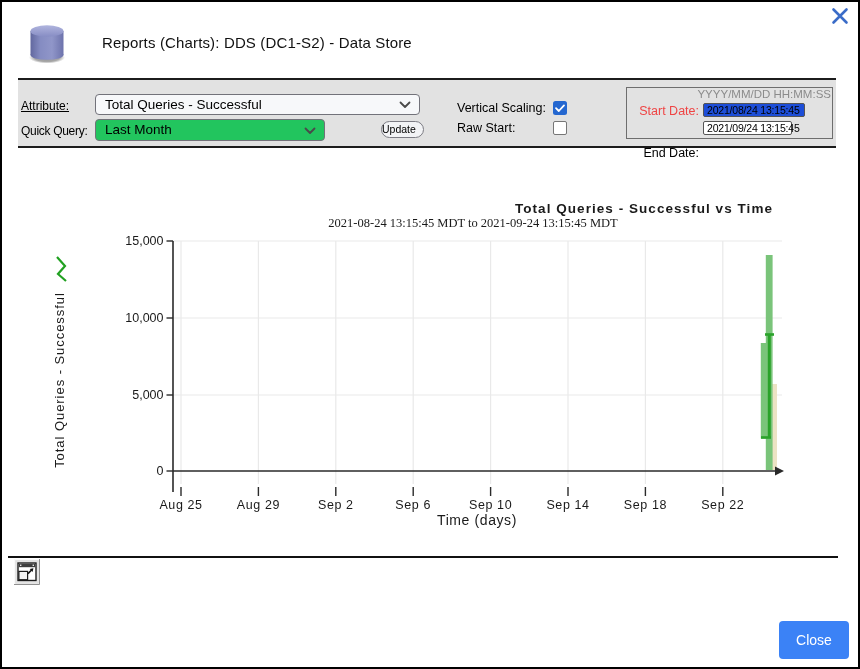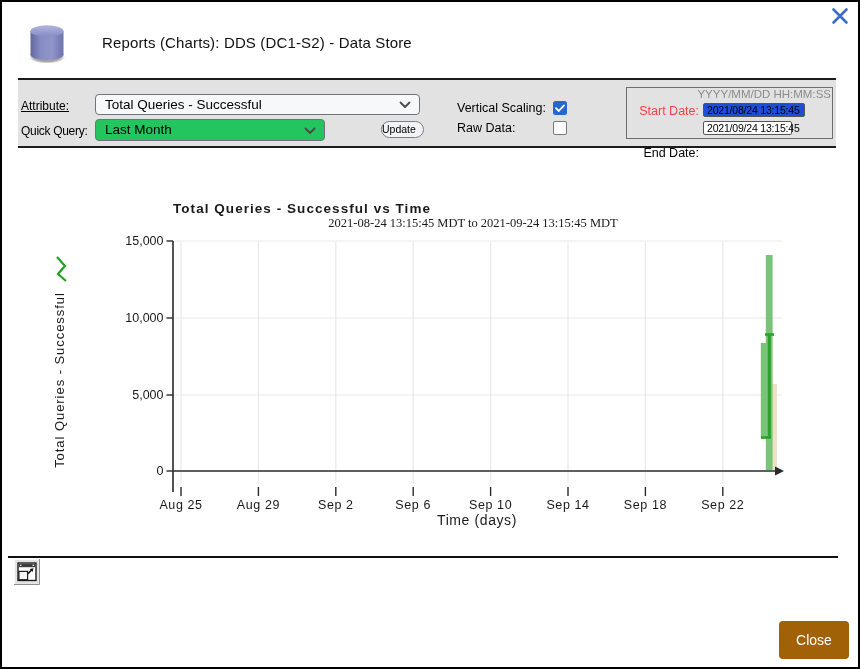--- a/index.html
+++ b/index.html
@@ -54,36 +54,36 @@
   <span style="position:absolute;left:9px;top:2px;font-size:13.5px;color:#000;">Last Month</span>
   <svg style="position:absolute;right:8px;top:6px;" width="12" height="10" viewBox="0 0 12 10">
       <path d="M1.5 2.5 L6 7 L10.5 2.5" fill="none" stroke="#4a4a4a" stroke-width="1.8" stroke-linecap="round" stroke-linejoin="round"></path>
     </svg>
 </div>
 <div class="abs" style="left:381px;top:120.5px;width:43px;height:17px;background:#f2f3f5;border:1px solid #7c7c84;border-radius:8.5px;box-sizing:border-box;">
   <span style="font-size:10.5px;color:#000;line-height:15.5px;display:block;">Update</span>
 </div>
 
 <div class="abs" style="left:457px;top:101px;font-size:12.5px;color:#000;">Vertical Scaling:</div>
-<div class="abs" style="left:457px;top:121px;font-size:12.5px;color:#000;">Raw Data:</div>
+<div class="abs" style="left:457px;top:121px;font-size:12.5px;color:#000;">Raw Start:</div>
 <div class="abs" style="left:553px;top:101px;width:14px;height:14px;background:#2467d0;border-radius:2.5px;">
   <svg width="14" height="14" viewBox="0 0 14 14">
       <path d="M3 7.2 L5.8 10 L11 4.4" fill="none" stroke="#fff" stroke-width="1.8" stroke-linecap="round" stroke-linejoin="round"></path>
     </svg>
 </div>
 <div class="abs" style="left:553px;top:121px;width:14px;height:14px;background:#fff;border:1.5px solid #767676;border-radius:2px;box-sizing:border-box;"></div>
 
 <div class="abs" style="left:626px;top:87px;width:207px;height:52px;border:1.5px solid #6e6e6e;box-sizing:border-box;"></div>
 <div class="abs" style="left:626px;top:88px;width:205px;text-align:right;font-size:11.5px;color:#8b8b8b;">YYYY/MM/DD HH:MM:SS</div>
 <div class="abs" style="left:560px;top:104px;width:139px;text-align:right;font-size:12.5px;color:#ef4444;">Start Date:</div>
 <div class="abs" style="left:560px;top:122px;width:139px;text-align:right;font-size:12.5px;color:#000;margin-top:24px;">End Date:</div>
 <div class="abs" style="left:703px;top:103px;width:102px;height:14px;background:#1d4ed8;border:1px solid #555;border-radius:2px;box-sizing:border-box;font-size:10.5px;color:#000;padding-left:3px;line-height:12px;white-space:nowrap;letter-spacing:-0.2px;">2021/08/24 13:15:45</div>
 <div class="abs" style="left:703px;top:121px;width:89px;height:14px;background:#fff;border:1px solid #555;border-radius:2px;box-sizing:border-box;font-size:10.5px;color:#000;padding-left:3px;line-height:12px;white-space:nowrap;letter-spacing:-0.2px;">2021/09/24 13:15:45</div>
 
-<div class="abs" style="left:173px;top:201px;width:600px;text-align:left;font-size:13.5px;font-weight:bold;color:#1a1a1a;letter-spacing:1.05px;">Total Queries - Successful vs Time</div>
+<div class="abs" style="left:173px;top:201px;width:600px;text-align:right;font-size:13.5px;font-weight:bold;color:#1a1a1a;letter-spacing:1.05px;">Total Queries - Successful vs Time</div>
 <div class="abs" style="left:173px;top:216px;width:600px;text-align:center;font-size:12.5px;font-family:'Liberation Serif',serif;color:#1a1a1a;">2021-08-24 13:15:45 MDT to 2021-09-24 13:15:45 MDT</div>
 
 <svg class="abs" style="left:0px;top:230px;" width="860" height="300" viewBox="0 0 860 300">
 
   <g stroke="#e9e9e9" stroke-width="1.2">
     <line x1="181" y1="11" x2="181" y2="254"></line>
     <line x1="258.4" y1="11" x2="258.4" y2="254"></line>
     <line x1="335.8" y1="11" x2="335.8" y2="254"></line>
     <line x1="413.2" y1="11" x2="413.2" y2="254"></line>
     <line x1="490.6" y1="11" x2="490.6" y2="254"></line>
@@ -156,13 +156,13 @@
   <rect x="2" y="2" width="22" height="22" fill="none" stroke="#dcdcdc" stroke-width="1"></rect>
   <rect x="4" y="4" width="18" height="17.5" fill="#fff" stroke="#1d1d1d" stroke-width="1.4"></rect>
   <rect x="4.8" y="4.8" width="16.4" height="3.4" fill="#3d3d3d"></rect>
   <rect x="6" y="5.6" width="1.4" height="1.4" fill="#e8e8e8"></rect>
   <rect x="18.6" y="5.6" width="1.4" height="1.4" fill="#e8e8e8"></rect>
   <rect x="4.9" y="12.4" width="8.7" height="8.3" fill="#f4f4f4" stroke="#1d1d1d" stroke-width="1.2"></rect>
   <line x1="14" y1="14.6" x2="17.6" y2="11" stroke="#111" stroke-width="1.5"></line>
   <path d="M19.4 9.2 L15.7 10 L18.6 12.9 Z" fill="#111"></path>
 </svg>
 
-<div class="abs" style="left:779px;top:621px;width:70px;height:38px;background:#a16207;border-radius:4px;color:#fff;font-size:14px;text-align:center;line-height:38px;">Close</div>
+<div class="abs" style="left:779px;top:621px;width:70px;height:38px;background:#3b82f6;border-radius:4px;color:#fff;font-size:14px;text-align:center;line-height:38px;">Close</div>
 
 </body></html>

